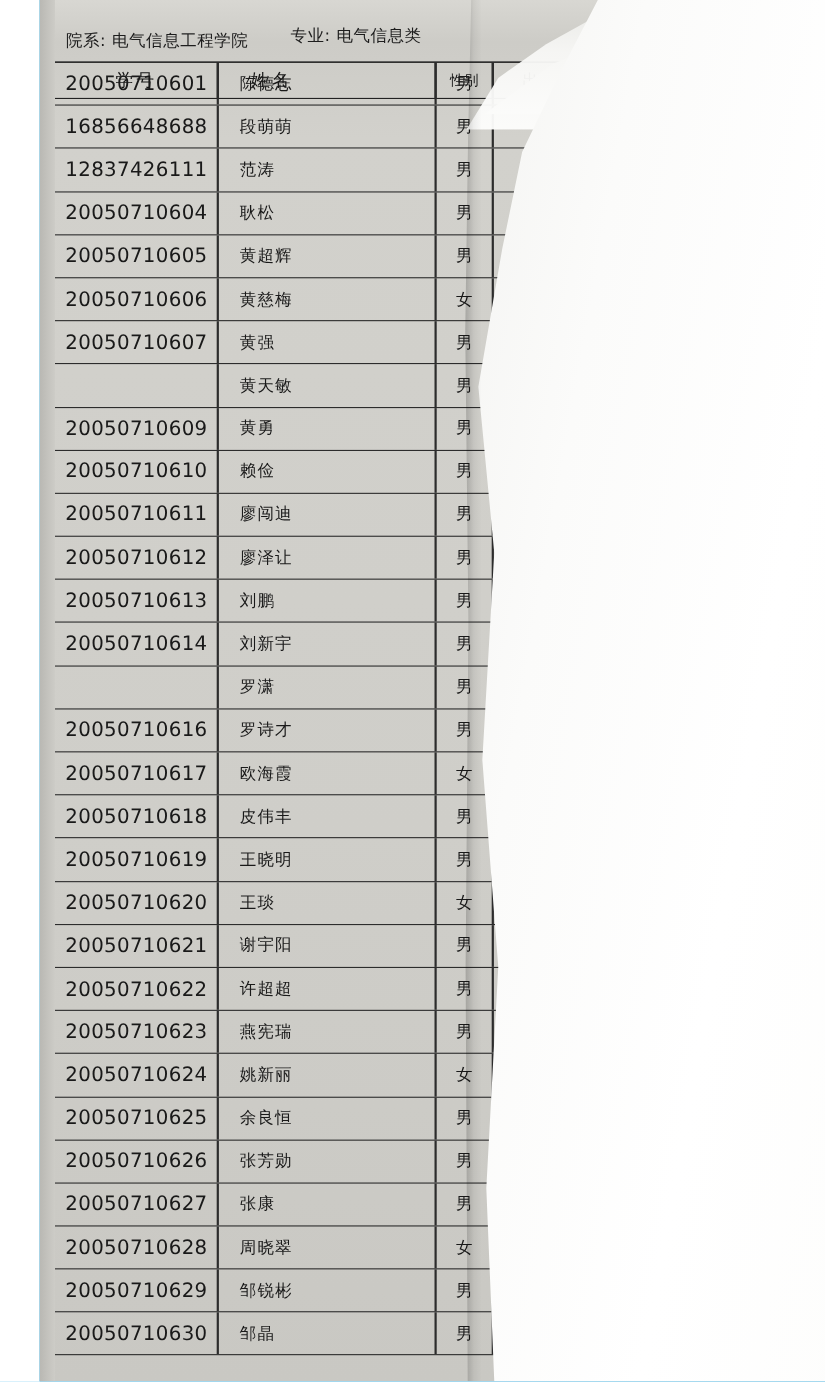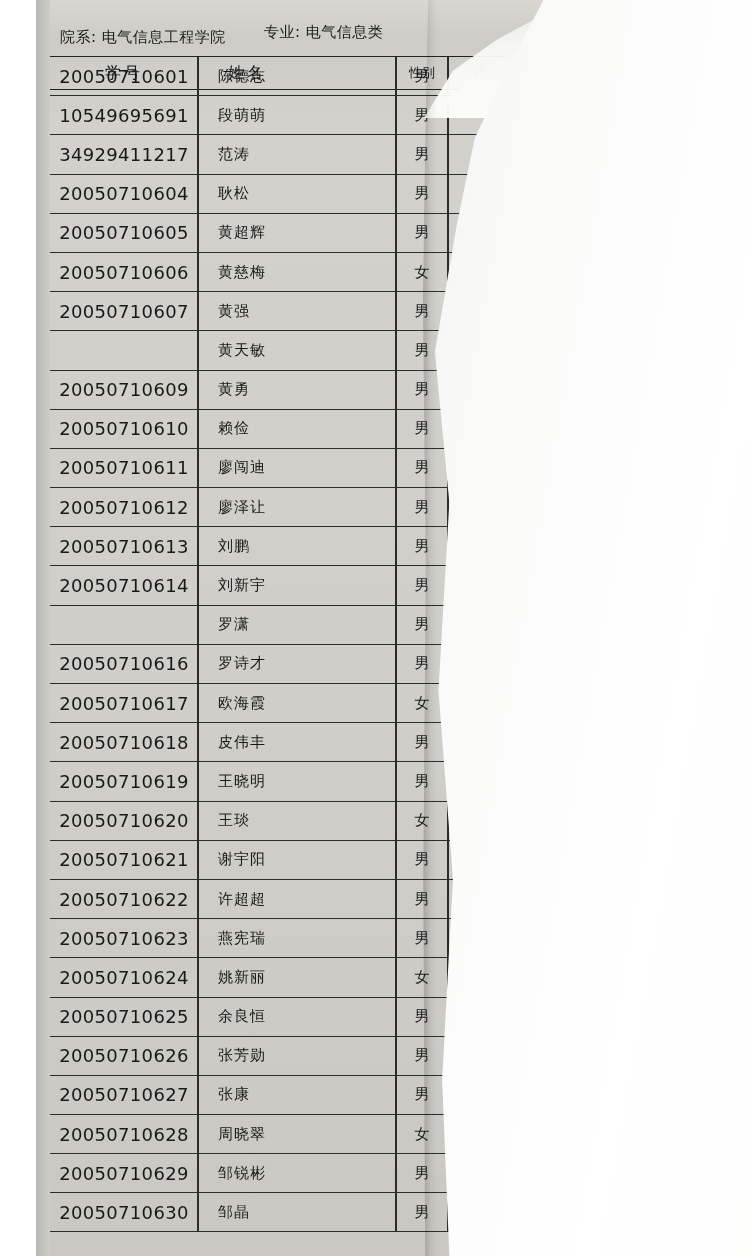--- a/index.html
+++ b/index.html
@@ -259,31 +259,31 @@
         <div class="cell c-id">20050710601</div>
         <div class="cell c-name">陈德志</div>
         <div class="cell c-sex">男</div>
         <div class="cell c-birth"></div>
         <div class="cell c-idno"></div>
         <div class="vline v1"></div>
         <div class="vline v2"></div>
         <div class="vline v3"></div>
       </div>
       <div class="row">
-        <div class="cell c-id">10549695691</div>
+        <div class="cell c-id">16856648688</div>
         <div class="cell c-name">段萌萌</div>
         <div class="cell c-sex">男</div>
         <div class="cell c-birth"></div>
         <div class="cell c-idno"></div>
         <div class="vline v1"></div>
         <div class="vline v2"></div>
         <div class="vline v3"></div>
       </div>
       <div class="row">
-        <div class="cell c-id">34929411217</div>
+        <div class="cell c-id">12837426111</div>
         <div class="cell c-name">范涛</div>
         <div class="cell c-sex">男</div>
         <div class="cell c-birth"></div>
         <div class="cell c-idno"></div>
         <div class="vline v1"></div>
         <div class="vline v2"></div>
         <div class="vline v3"></div>
       </div>
       <div class="row">
         <div class="cell c-id">20050710604</div>

